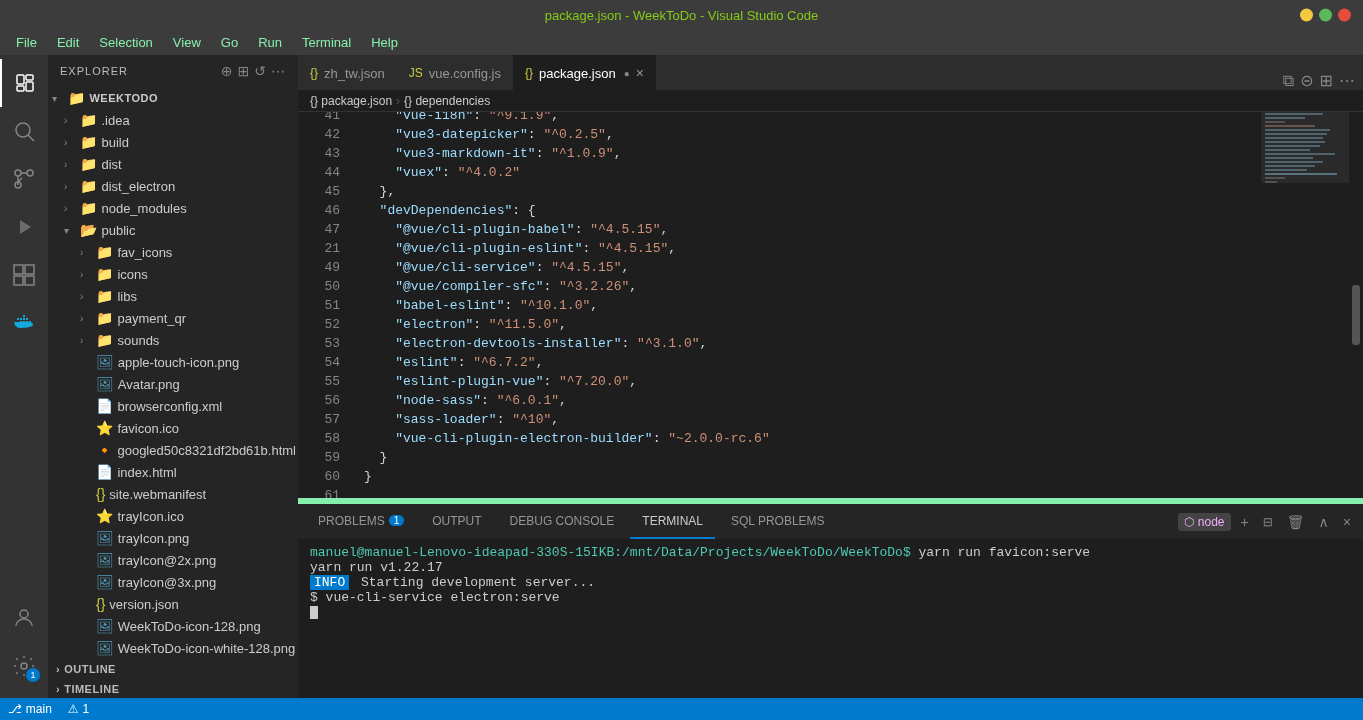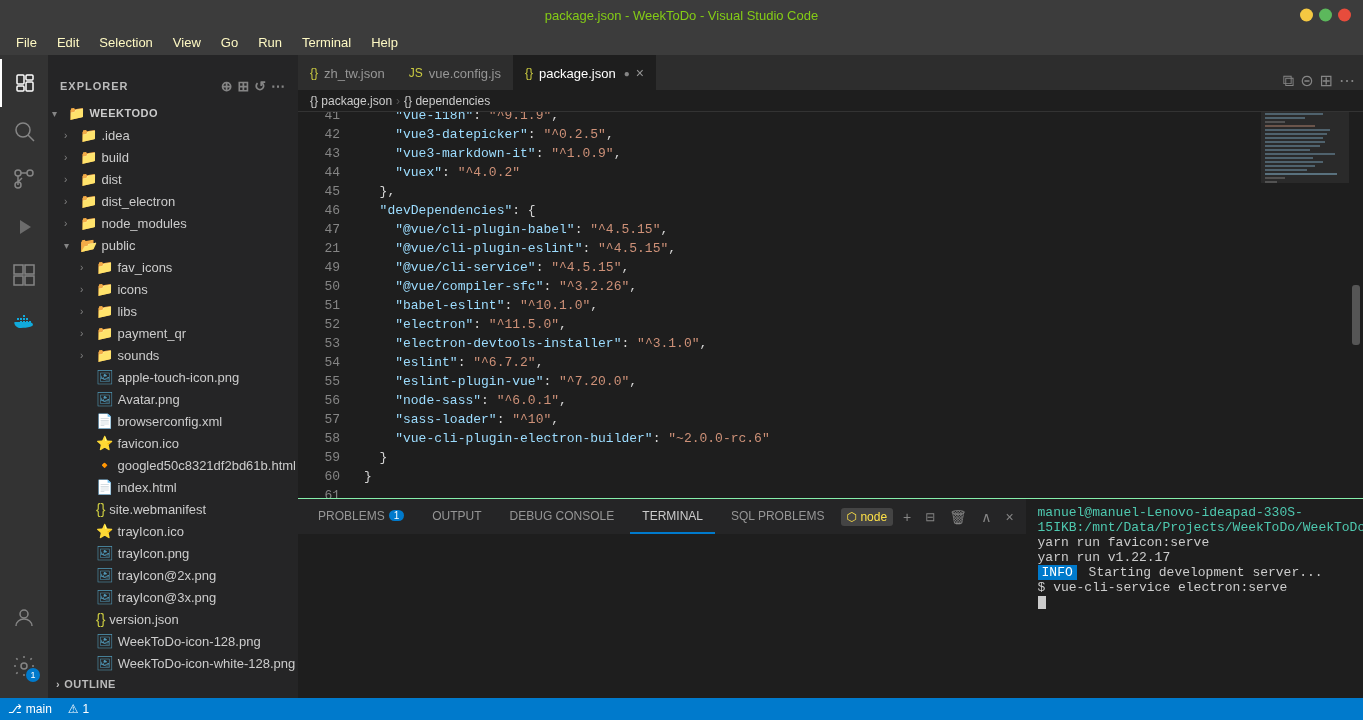--- a/index.html
+++ b/index.html
@@ -51,21 +51,21 @@
       background: #3c3c3c;
       display: flex;
       align-items: center;
       padding: 0 8px;
       gap: 4px;
       flex-shrink: 0;
     }
     .menu-item {
       padding: 2px 8px;
       font-size: 13px;
-      color: #fef9c3;
+      color: #86efac;
       cursor: pointer;
     }
 
     
     #main {
       display: flex;
       flex: 1;
       overflow: hidden;
     }
 
@@ -118,27 +118,26 @@
       width: 250px;
       background: #252526;
       display: flex;
       flex-direction: column;
       flex-shrink: 0;
       overflow: hidden;
     }
     #sidebar-header {
       padding: 8px 12px;
       font-size: 11px;
-      font-weight: 700;
+      font-weight: 400;
       letter-spacing: 1px;
       color: #bbbbbb;
       display: flex;
       align-items: center;
       justify-content: space-between;
-      margin-top: 15px;
     }
     #sidebar-header .header-icons {
       display: flex;
       gap: 4px;
       color: #858585;
       font-size: 14px;
     }
     #sidebar-tree {
       flex: 1;
       overflow-y: auto;
@@ -298,23 +297,23 @@
       width: 14px;
       background: #1e1e1e;
       flex-shrink: 0;
     }
 
     
     #bottom-panel {
       height: 200px;
       background: #1e1e1e;
       display: flex;
-      flex-direction: row;
-      flex-shrink: 0;
-      border-top: 1px solid #86efac;
+      flex-direction: column;
+      flex-shrink: 0;
+      border-top: 6px solid #86efac;
     }
     #panel-tabs {
       height: 35px;
       background: #252526;
       display: flex;
       align-items: center;
       padding: 0 8px;
       gap: 4px;
       flex-shrink: 0;
     }
@@ -795,21 +794,21 @@
         <div class="panel-tab">
           <span>DEBUG CONSOLE</span>
         </div>
         <div class="panel-tab active">
           <span>TERMINAL</span>
         </div>
         <div class="panel-tab">
           <span>SQL PROBLEMS</span>
         </div>
         <div id="panel-actions">
-          <span style="color:#fde047; font-size:12px; background:#444; padding:2px 6px; border-radius:3px">⬡ node</span>
+          <span style="color:#f0abfc; font-size:12px; background:#444; padding:2px 6px; border-radius:3px">⬡ node</span>
           <span>+</span>
           <span style="font-size:12px">⊟</span>
           <span>🗑</span>
           <span>∧</span>
           <span>×</span>
         </div>
       </div>
       <div id="terminal">
         <div>
           <span class="term-prompt">manuel@manuel-Lenovo-ideapad-330S-15IKB:/mnt/Data/Projects/WeekToDo/WeekToDo$</span><span class="term-cmd"> yarn run favicon:serve</span>

